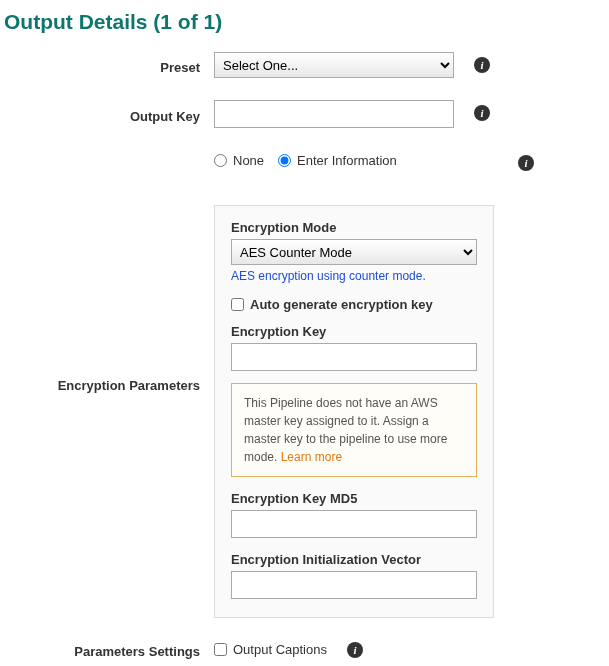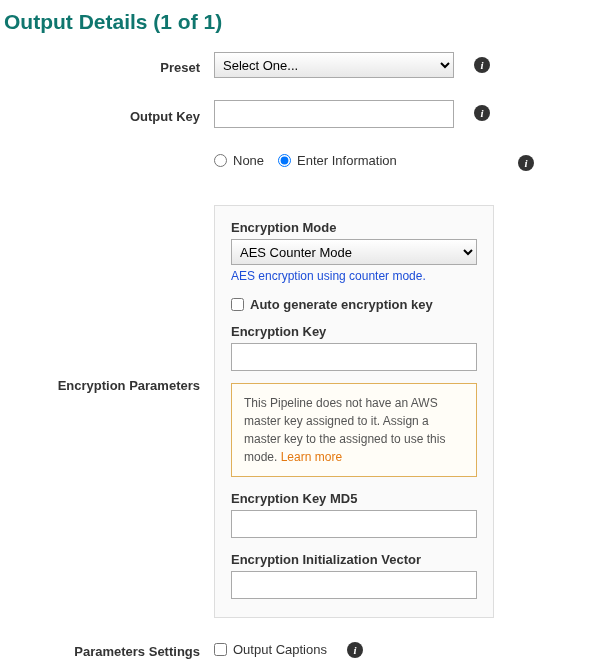--- a/index.html
+++ b/index.html
@@ -172,21 +172,21 @@
 
       <div class="chk-row">
         <input type="checkbox" style="">
         <span>Auto generate encryption key</span>
       </div>
 
       <span class="sub-label">Encryption Key</span>
       <input type="text" value="" style="">
 
       <div class="warn-box">
-        <span>This Pipeline does not have an AWS master key assigned to it. Assign a master key to the assigned to use this mode. </span><a href="#">Learn more</a>
+        <span>This Pipeline does not have an AWS master key assigned to it. Assign a master key to the pipeline to use more mode. </span><a href="#">Learn more</a>
       </div>
 
       <span class="sub-label">Encryption Key MD5</span>
       <input type="text" value="" style="">
 
       <div class="section-gap"></div>
       <span class="sub-label">Encryption Initialization Vector</span>
       <input type="text" value="" style="">
     </div>
   </div>

